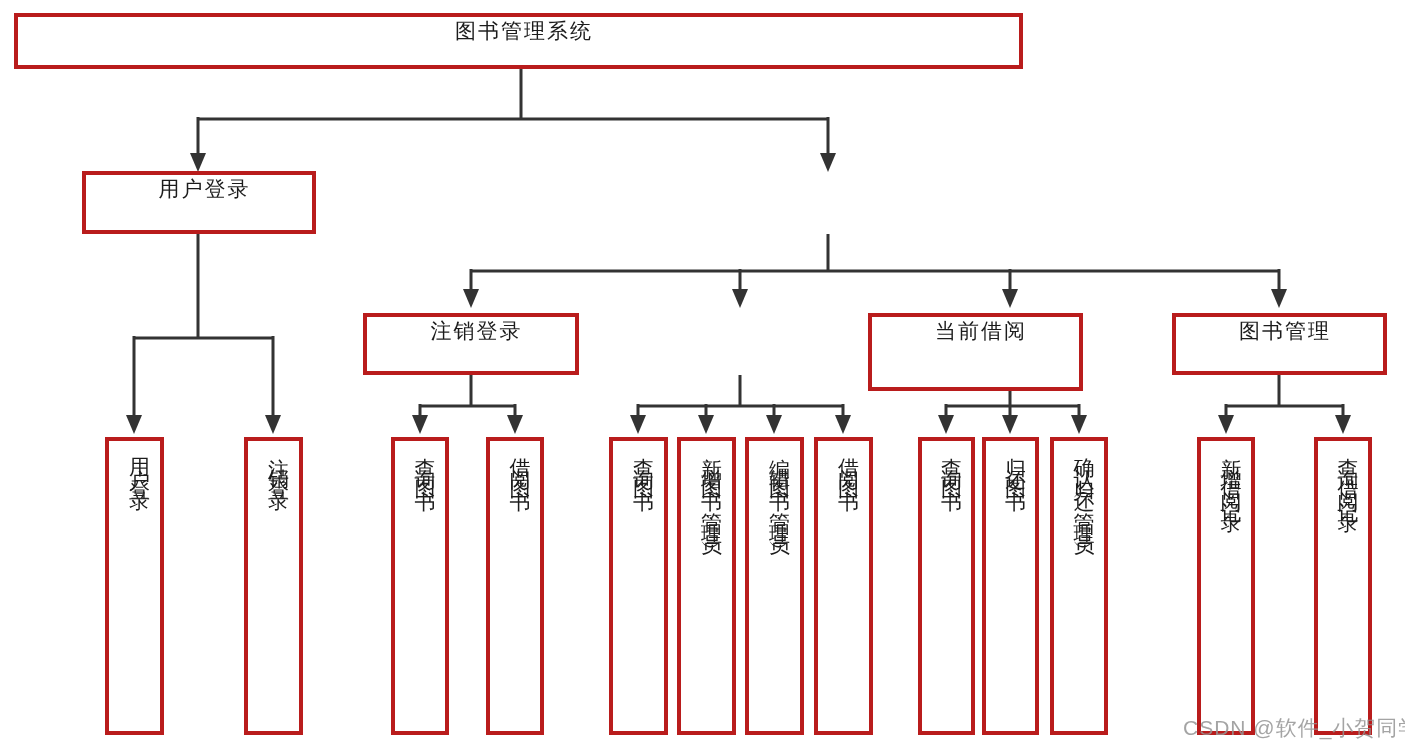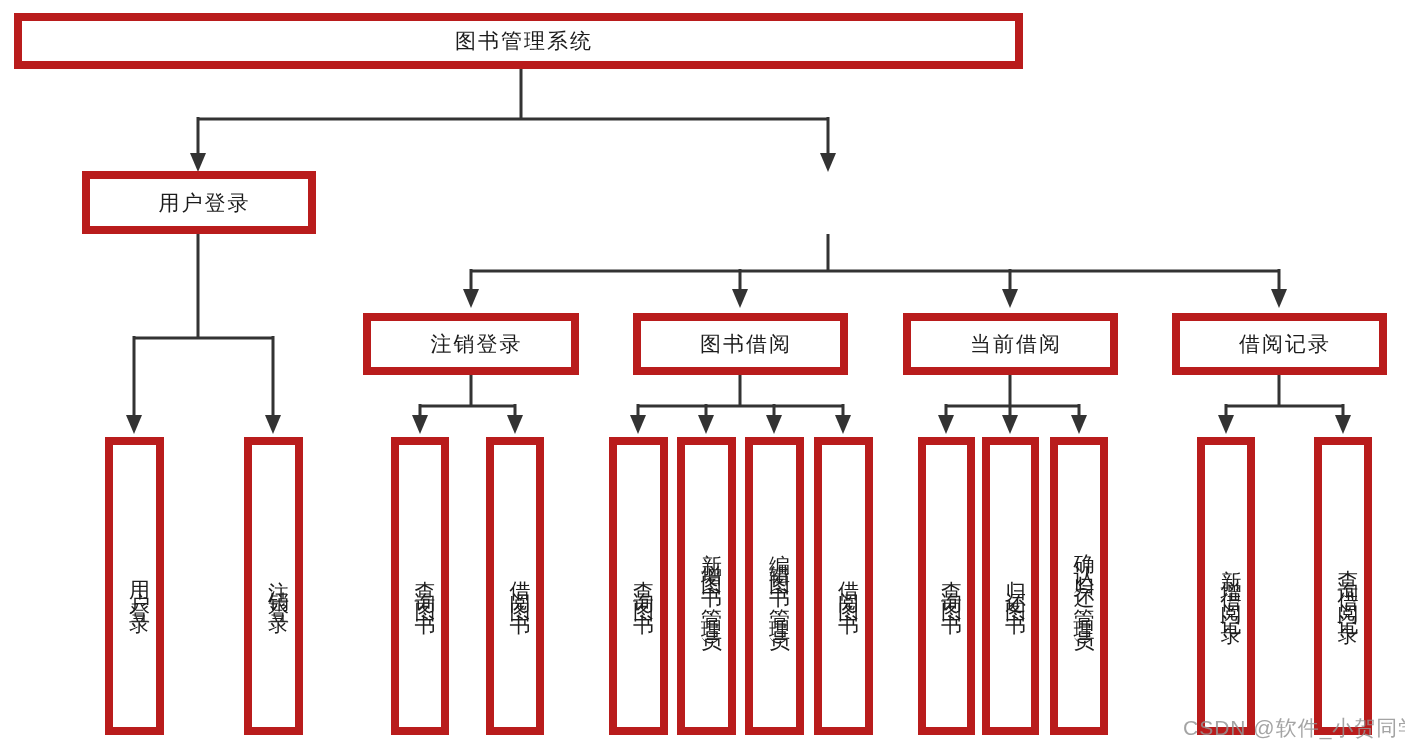--- a/index.html
+++ b/index.html
@@ -13,24 +13,24 @@
   }
   .edges {
     position: absolute;
     left: 0; top: 0;
     width: 1405px; height: 747px;
     pointer-events: none;
   }
   .box {
     position: absolute;
     box-sizing: border-box;
-    border: 8px solid #b91c1c;
+    border: 4px solid #b91c1c;
     background: #ffffff;
     display: flex;
-    align-items: center;
+    align-items: flex-start;
     justify-content: center;
     padding-left: 11px;
   }
   .hlabel {
     font-size: 21px;
     color: #1c1c1c;
     letter-spacing: 2px;
     white-space: nowrap;
   }
   .vlabel {
@@ -97,28 +97,25 @@
     <span class="hlabel">图书管理系统</span>
   </div>
 
   <div class="box" style="left:82px; top:171px; width:234px; height:63px;">
     <span class="hlabel">用户登录</span>
   </div>
 
   <div class="box" style="left:363px; top:313px; width:216px; height:62px;">
     <span class="hlabel">注销登录</span>
   </div>
-  <div class="box" style="left:633px; top:313px; width:215px; height:62px;">
-    <span class="hlabel">图书借阅</span>
-  </div>
-  <div class="box" style="left:903px; top:313px; width:215px; height:62px;">
+  <div class="box" style="left:868px; top:313px; width:215px; height:78px;">
     <span class="hlabel">当前借阅</span>
   </div>
   <div class="box" style="left:1172px; top:313px; width:215px; height:62px;">
-    <span class="hlabel">借阅记录</span>
+    <span class="hlabel">图书管理</span>
   </div>
 
   <div class="box" style="left:105px; top:437px; width:59px; height:298px;">
     <span class="vlabel">用户登录</span>
   </div>
   <div class="box" style="left:244px; top:437px; width:59px; height:298px;">
     <span class="vlabel">注销登录</span>
   </div>
 
   <div class="box" style="left:391px; top:437px; width:58px; height:298px;">

